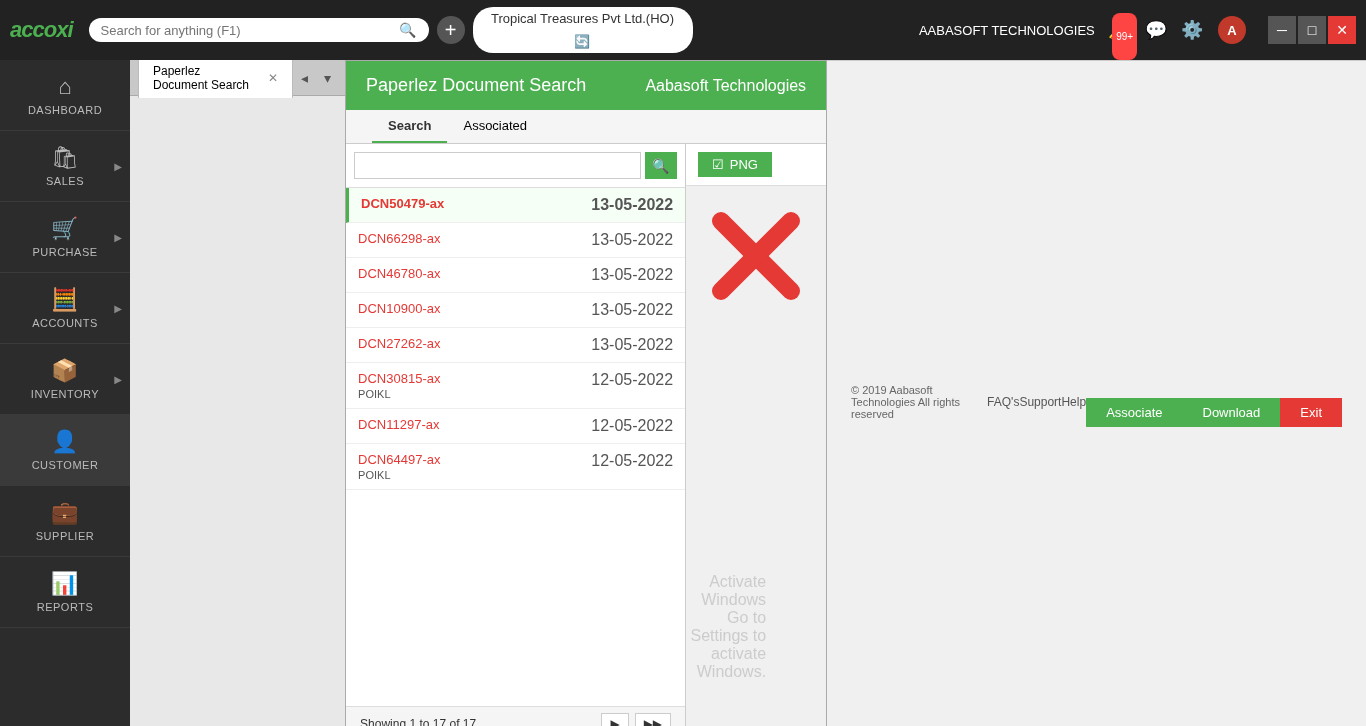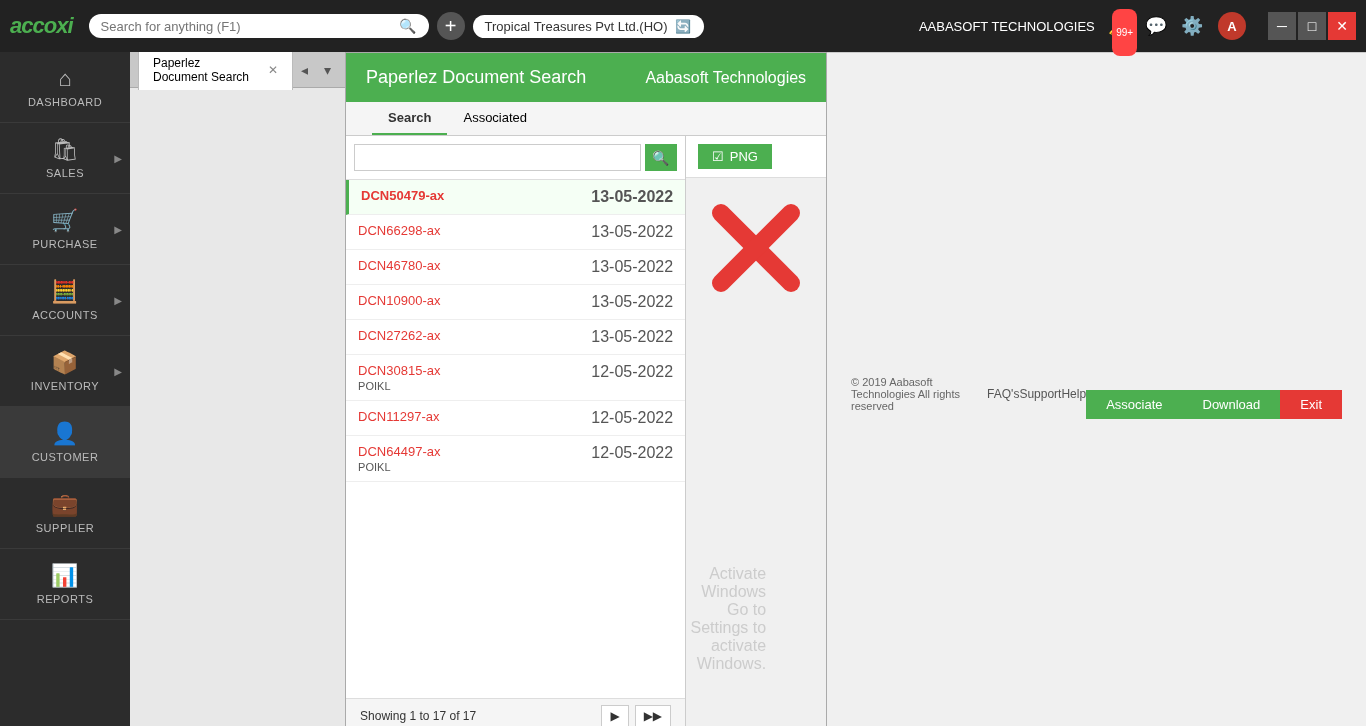--- a/index.html
+++ b/index.html
@@ -1,26 +1,26 @@
 <!DOCTYPE html>
 <html><head>
   <meta charset="utf-8">
   <style>
     * { margin: 0; padding: 0; box-sizing: border-box; }
     body { font-family: Arial, sans-serif; font-size: 13px; background: #d0d0d0; width: 1366px; height: 726px; overflow: hidden; }
 
     
-    .top-bar { background: #222; height: 52px; display: flex; align-items: center; padding: 0 10px; gap: 8px; }
+    .top-bar { background: #222; height: 60px; display: flex; align-items: center; padding: 0 10px; gap: 8px; }
     .logo { color: white; font-size: 22px; font-weight: bold; font-style: italic; margin-right: 8px; letter-spacing: -1px; }
     .logo span { color: #4caf50; }
     .search-bar { background: white; border-radius: 20px; display: flex; align-items: center; padding: 4px 12px; gap: 6px; flex: 1; max-width: 340px; }
     .search-bar input { border: none; outline: none; font-size: 13px; width: 100%; color: #555; }
     .search-icon-top { color: #888; font-size: 14px; }
     .add-btn { background: #555; border: none; border-radius: 50%; width: 28px; height: 28px; color: white; font-size: 20px; cursor: pointer; display: flex; align-items: center; justify-content: center; }
-    .company-selector { background: white; border-radius: 20px; display: flex; align-items: center; padding: 4px 12px; gap: 8px; min-width: 220px; }
+    .company-selector { background: white; border-radius: 20px; display: flex; align-items: center; padding: 4px 12px; gap: 8px; min-width: 220px; flex-direction: column; }
     .company-selector span { font-size: 13px; color: #333; }
     .refresh-btn { color: #aaa; font-size: 16px; cursor: pointer; }
     .top-right { margin-left: auto; display: flex; align-items: center; gap: 14px; }
     .company-name-top { color: white; font-size: 13px; }
     .notif-area { display: flex; gap: 14px; align-items: center; }
     .notif-icon { color: #ccc; font-size: 18px; position: relative; cursor: pointer; }
     .badge { background: #f44; color: white; font-size: 10px; border-radius: 8px; padding: 18px 4px; position: absolute; top: -6px; right: -6px; }
     .avatar { width: 28px; height: 28px; border-radius: 50%; background: #c0392b; display: flex; align-items: center; justify-content: center; color: white; font-size: 13px; font-weight: bold; }
     .win-btns { display: flex; gap: 2px; margin-left: 8px; }
     .win-btn { background: #555; border: none; color: white; width: 28px; height: 28px; cursor: pointer; display: flex; align-items: center; justify-content: center; font-size: 14px; }

